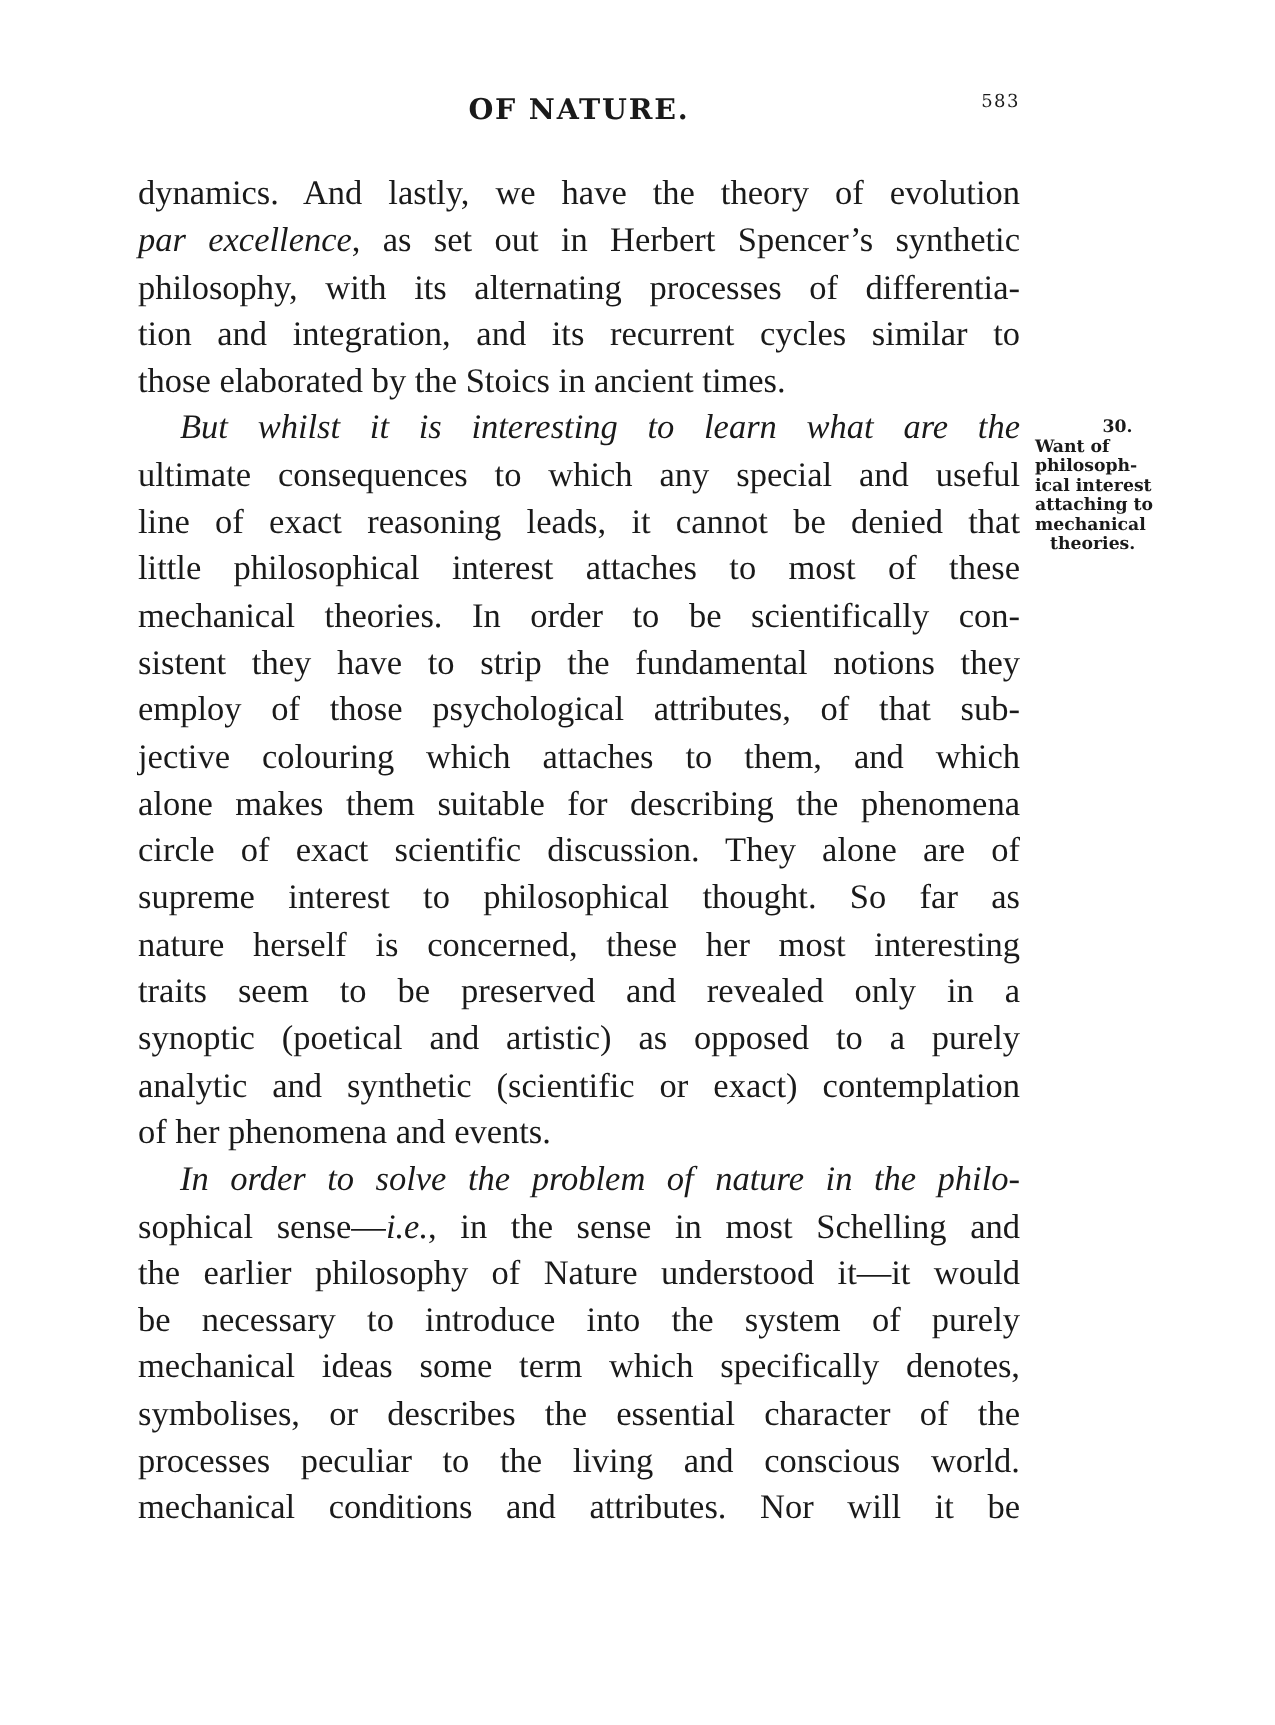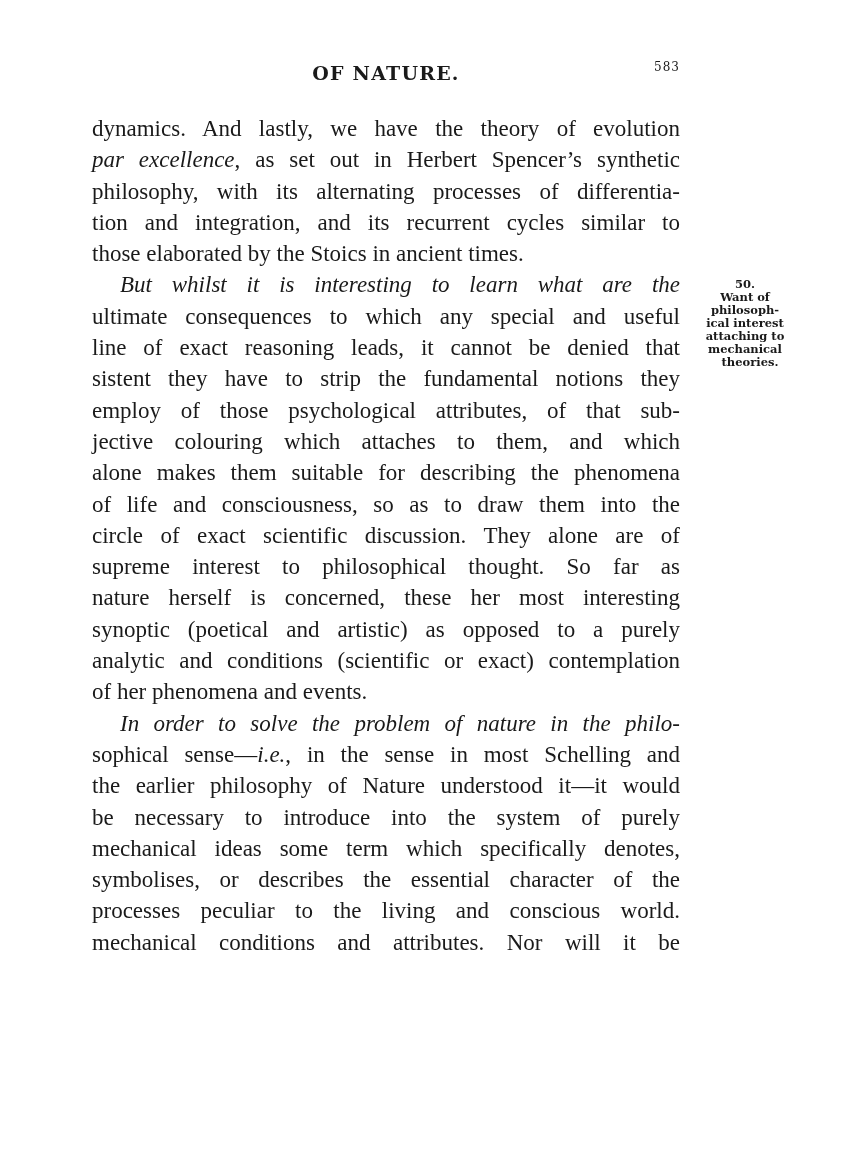--- a/index.html
+++ b/index.html
@@ -26,62 +26,64 @@
     }
     .text-block .line.last { text-align-last: left; }
     .text-block .line.indent { padding-left: 28px; font-style: italic; }
     .text-block em { font-style: italic; }
     .side-note {
       position: absolute; left: 690px; top: 278px; width: 110px;
       font-family: "DejaVu Serif", serif; font-weight: bold; font-size: 11.5px;
       line-height: 13px;
     }
     .side-note .num { display: block; text-align: center; }
-    .side-note .ln { display: block; white-space: nowrap; text-align: center; }
+    .side-note .ln { display: block; white-space: nowrap; }
     .side-note .ln.c { padding-left: 10px; }
   </style>
 </head>
 <body>
 
 <div class="running-head">
   <span class="title">OF NATURE.</span>
   <span class="folio">583</span>
 </div>
 
 <div class="text-block" id="body-text">
     <span class="line"><span>dynamics.  And lastly, we have the theory of evolution</span></span>
     <span class="line"><em>par excellence</em><span>, as set out in Herbert Spencer’s synthetic</span></span>
     <span class="line"><span>philosophy, with its alternating processes of differentia-</span></span>
     <span class="line"><span>tion and integration, and its recurrent cycles similar to</span></span>
     <span class="line last"><span>those elaborated by the Stoics in ancient times.</span></span>
     <span class="line indent"><span>But whilst it is interesting to learn what are the</span></span>
     <span class="line"><span>ultimate consequences to which any special and useful</span></span>
     <span class="line"><span>line of exact reasoning leads, it cannot be denied that</span></span>
+    <span class="line"><span>little philosophical interest attaches to most of these</span></span>
+    <span class="line"><span>mechanical theories.  In order to be scientifically con-</span></span>
     <span class="line"><span>sistent they have to strip the fundamental notions they</span></span>
     <span class="line"><span>employ of those psychological attributes, of that sub-</span></span>
     <span class="line"><span>jective colouring which attaches to them, and which</span></span>
     <span class="line"><span>alone makes them suitable for describing the phenomena</span></span>
-    <span class="line"><span>of life and consciousness, so as to draw them into the</span></span>
     <span class="line"><span>circle of exact scientific discussion.  They alone are of</span></span>
     <span class="line"><span>supreme interest to philosophical thought.  So far as</span></span>
     <span class="line"><span>nature herself is concerned, these her most interesting</span></span>
+    <span class="line"><span>traits seem to be preserved and revealed only in a</span></span>
     <span class="line"><span>synoptic (poetical and artistic) as opposed to a purely</span></span>
-    <span class="line"><span>analytic and conditions (scientific or exact) contemplation</span></span>
+    <span class="line"><span>analytic and synthetic (scientific or exact) contemplation</span></span>
     <span class="line last"><span>of her phenomena and events.</span></span>
     <span class="line indent"><span>In order to solve the problem of nature in the philo-</span></span>
     <span class="line"><span>sophical sense—</span><em>i.e.</em><span>, in the sense in most Schelling and</span></span>
     <span class="line"><span>the earlier philosophy of Nature understood it—it would</span></span>
     <span class="line"><span>be necessary to introduce into the system of purely</span></span>
     <span class="line"><span>mechanical ideas some term which specifically denotes,</span></span>
     <span class="line"><span>symbolises, or describes the essential character of the</span></span>
     <span class="line"><span>processes peculiar to the living and conscious world.</span></span>
     <span class="line"><span>mechanical conditions and attributes.  Nor will it be</span></span>
   </div>
 
 <div class="side-note">
-  <span class="num">50.</span>
+  <span class="num">30.</span>
   <span class="ln">Want of</span>
   <span class="ln">philosoph-</span>
   <span class="ln">ical interest</span>
   <span class="ln">attaching to</span>
   <span class="ln">mechanical</span>
   <span class="ln c">theories.</span>
 </div>
 
 </body></html>

